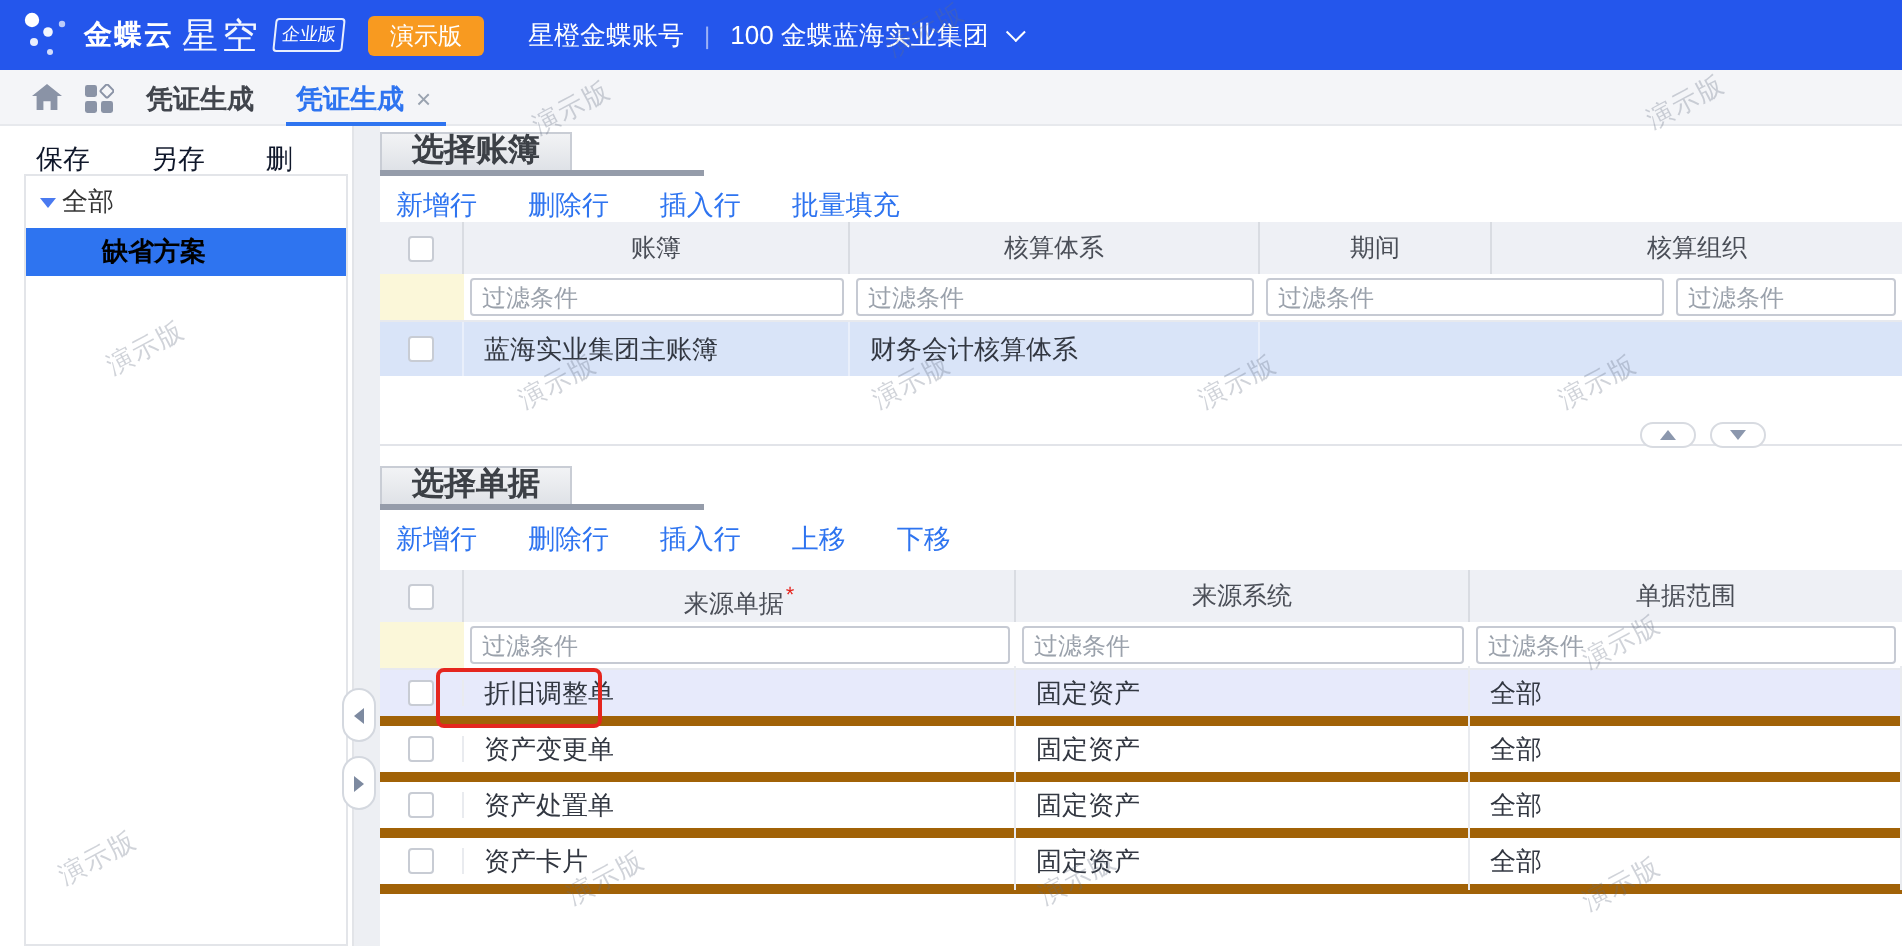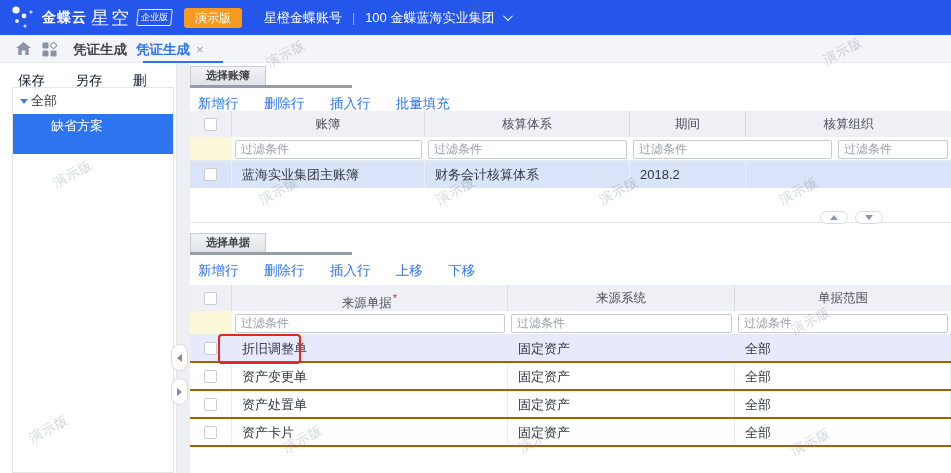--- a/index.html
+++ b/index.html
@@ -15,64 +15,64 @@
   .edition-badge { color:#fff; font-size:9px; border:1px solid rgba(255,255,255,.9); border-radius:2px; padding:1px 3px; margin-left:6px; transform:skewX(-6deg); }
   .demo-btn { margin-left:12px; background:#f89a20; color:#fff; border:none; border-radius:3px; font-size:12px; height:20px; padding:0 11px; line-height:20px; cursor:pointer; font-family:inherit; }
   .account { display:flex; align-items:center; color:#fff; font-size:13px; margin-left:22px; }
   .account .sep { color:rgba(255,255,255,.55); margin:0 10px; font-size:12px; }
   .chevron-down { display:inline-block; width:7px; height:7px; border-right:1.5px solid #fff; border-bottom:1.5px solid #fff; transform:rotate(45deg) translateY(-2px); margin-left:9px; }
 
   
   .tabbar { position:absolute; left:0; top:35px; width:951px; height:28px; background:#f4f5f8; border-bottom:1px solid #e7e9ed; }
   .tabbar .ico { position:absolute; top:7px; }
   .menu-tab { position:absolute; left:73px; top:6px; font-size:13.5px; font-weight:bold; color:#41454d; cursor:pointer; }
-  .active-tab { position:absolute; left:136px; top:6px; font-size:13.5px; font-weight:bold; color:#2e74f0; cursor:pointer; }
+  .active-tab { position:absolute; left:148px; top:6px; font-size:13.5px; font-weight:bold; color:#2e74f0; cursor:pointer; }
   .tab-close { color:#9aa3b0; font-weight:normal; font-size:13px; margin-left:6px; cursor:pointer; }
   .tab-underline { position:absolute; left:143px; top:26px; width:80px; height:2px; background:#2e74f0; }
 
   
   .sidebar { position:absolute; left:0; top:63px; width:174px; height:410px; background:#fff; }
   .side-actions { padding:8px 0 0 18px; }
   .side-actions span { color:#0f172a; font-size:13.5px; margin-right:26px; cursor:pointer; }
   .tree { position:absolute; left:12px; top:24px; width:162px; height:386px; border:1px solid #e3e5e9; background:#fff; }
   .tree-root { height:26px; line-height:26px; padding-left:18px; font-size:13px; color:#333; position:relative; cursor:pointer; }
   .tree-arrow { position:absolute; left:7px; top:11px; width:0; height:0; border-left:4px solid transparent; border-right:4px solid transparent; border-top:5px solid #4a7af0; }
-  .tree-item.selected { height:40px; line-height:24px; background:#2e74f0; color:#ffffff; font-size:13px; padding-left:38px; cursor:pointer; }
+  .tree-item.selected { height:24px; line-height:24px; background:#2e74f0; color:#000000; font-size:13px; padding-left:38px; cursor:pointer;font-weight:bold; }
 
   
   .vstrip { position:absolute; left:176px; top:63px; width:14px; height:410px; background:#edeff3; border-left:1px solid #e2e4e8; }
   .vpill { position:absolute; left:-6px; width:17px; height:27px; background:#fff; border:1px solid #d4d8df; border-radius:9px; display:flex; align-items:center; justify-content:center; cursor:pointer; }
   .vpill.p1 { top:281px; } .vpill.p2 { top:315px; }
   .tri-left  { width:0;height:0;border-top:4px solid transparent;border-bottom:4px solid transparent;border-right:5px solid #7d8aa0; }
   .tri-right { width:0;height:0;border-top:4px solid transparent;border-bottom:4px solid transparent;border-left:5px solid #7d8aa0; }
 
   
   .main { position:absolute; left:190px; top:63px; width:761px; height:410px; background:#fff; }
-  .section-tab { position:absolute; left:0; height:19px; line-height:17px; padding:0 15px; font-size:11px; font-weight:bold; color:#3c4046;
+  .section-tab { position:absolute; left:0; height:19px; line-height:17px; padding:0 15px; font-size:16px; font-weight:bold; color:#3c4046;
                  background:linear-gradient(#f2f3f5,#dfe2e7); border:1px solid #c9cdd5; border-bottom:none; cursor:default; }
   .section-rule { position:absolute; left:0; width:162px; height:3px; background:#959caa; }
   .sec-toolbar { position:absolute; left:8px; }
   .sec-toolbar span { color:#2e74f0; font-size:13.5px; margin-right:21px; cursor:pointer; }
 
   .grid { position:absolute; left:0; width:761px; }
   .grow { display:flex; width:761px; }
   .gcell { flex:none; overflow:hidden; white-space:nowrap; }
   .hrow { height:26px; background:#eef0f5; }
   .hrow .gcell { border-right:1px solid #d9dce2; font-size:12.5px; color:#4a4e57; text-align:center; line-height:26px; }
   .hrow .gcell:last-child { border-right:none; }
   .frow { height:24px; background:#fff; border-bottom:1px solid #e7e9ee; }
   .frow .gcell { padding:2px 3px; }
   .frow .cbcell { background:#fbf7d9; }
   .filter-input { width:100%; height:19px; border:1px solid #c6cad3; border-radius:2px; font-size:12px; padding:0 5px; color:#14532d; font-family:inherit; }
   .filter-input::placeholder { color:#9aa1ab; }
   .drow { font-size:13px; color:#323741; }
   .drow .gcell { line-height:inherit; padding-left:10px; }
   .t1-data { height:27px; line-height:27px; background:#d9e4f8; }
   .t1-data .gcell { border-right:1px solid #e9effb; }
-  .t2-data { height:28px; line-height:28px; background:#fff; border-bottom:2px solid #a16207; }
+  .t2-data { height:28px; line-height:28px; background:#fff; border-bottom:5px solid #a16207;align-items:center; }
   .t2-data .gcell { border-right:1px solid #e9ebef; }
   .t2-data.selected { background:#e7eafb; }
   .cbcell { display:flex; align-items:center; justify-content:center; padding-left:0 !important; }
   .checkbox { width:13px; height:13px; border:1px solid #c8ccd4; border-radius:2px; background:#fff; cursor:pointer; }
   .req { color:#e5261f; font-size:11px; vertical-align:super; margin-left:1px; }
 
   
   .t1 .c0{width:42px;} .t1 .c1{width:193px;} .t1 .c2{width:205px;} .t1 .c3{width:205px;} .t1 .c4{width:116px;}
   .t2 .c0{width:42px;} .t2 .c1{width:276px;} .t2 .c2{width:227px;} .t2 .c3{width:216px;}
 
@@ -184,21 +184,20 @@
         <div class="gcell c2"><input class="filter-input" placeholder="过滤条件" style=""></div>
         <div class="gcell c3"><input class="filter-input" placeholder="过滤条件" style=""></div>
         <div class="gcell c4"><input class="filter-input" placeholder="过滤条件" style=""></div>
       </div>
       <div class="grow drow t1-data">
         <div class="gcell c0 cbcell">
             <span class="checkbox"></span>
           </div>
         <div class="gcell c1">蓝海实业集团主账簿</div>
         <div class="gcell c2">财务会计核算体系</div>
-        <div class="gcell c4">2018.2</div>
       </div>
     </div>
 
     <div class="hsplit-line"></div>
     <div class="hpill up">
         <span class="tri-up"></span>
       </div>
     <div class="hpill down">
         <span class="tri-down"></span>
       </div>

